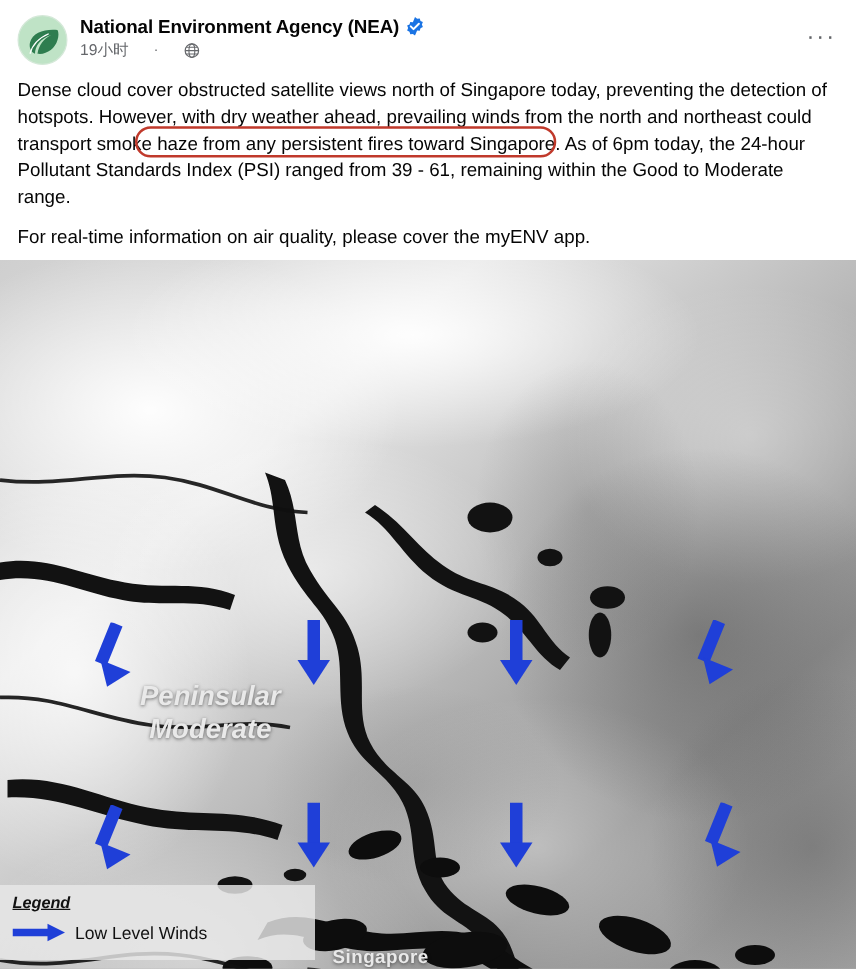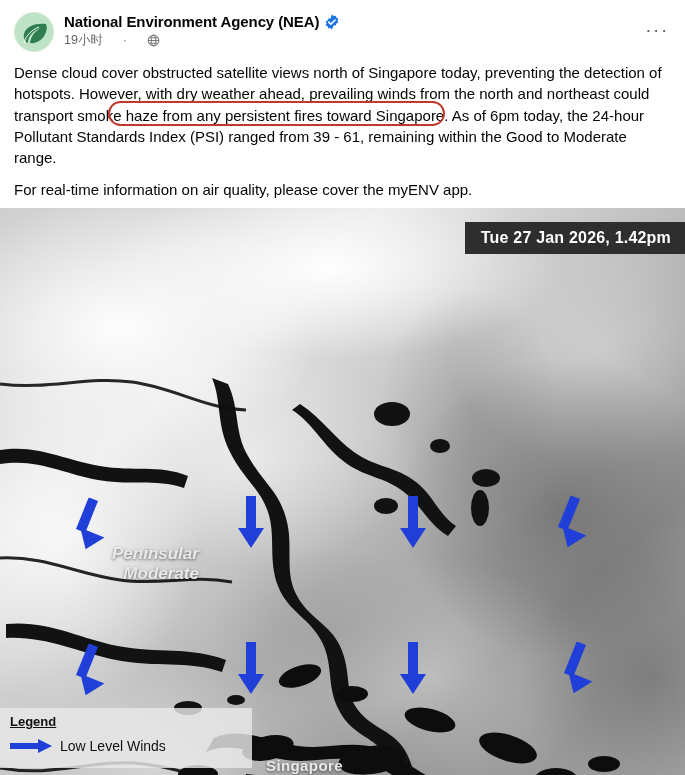--- a/index.html
+++ b/index.html
@@ -41,21 +41,21 @@
     color: #2e7d4f;
   }
   .head-text {
     margin-left: 10px;
     padding-top: 1px;
     flex: 1 1 auto;
     min-width: 0;
   }
   .name-row {
     display: flex;
-    align-items: flex-end;
+    align-items: flex-start;
     gap: 5px;
   }
   .page-name {
     font-size: 15px;
     font-weight: bold;
     color: #050505;
     letter-spacing: -0.1px;
     white-space: nowrap;
   }
   .verified {
@@ -144,42 +144,43 @@
     height: 60px;
     background: rgba(232,232,232,0.82);
     padding: 6px 10px;
   }
   .legend-title {
     font-size: 13px;
     font-weight: bold;
     color: #111;
     text-decoration: underline;
     margin-bottom: 3px;
+    font-style: italic;
   }
   .legend-row {
     display: flex;
     align-items: flex-start;
     gap: 8px;
     margin-top: 9px;
   }
   .legend-arrow { width: 42px; height: 16px; }
   .legend-label { font-size: 14px; color: #111; }
 
   .map-label {
     position: absolute;
     color: #e9e9e9;
     font-weight: bold;
     text-shadow: 0 1px 3px rgba(0,0,0,0.55);
     white-space: nowrap;
   }
   .label-malaysia {
     left: 112px; top: 336px;
-    font-size: 17px;
+    font-size: 22px;
     line-height: 1.18;
-    text-align: right;
+    text-align: center;
     font-style: italic;
   }
   .label-singapore {
     left: 266px; top: 549px;
     font-size: 15px;
     letter-spacing: 0.4px;
   }
 
   .wind-arrow { position: absolute; }
 </style>
@@ -349,21 +350,20 @@
           <path d="M6 34l26 0 -13 18z" transform="rotate(22 19 43)"></path>
         </g>
       </svg>
 
     <div class="map-label label-malaysia">
       <div>Peninsular</div>
       <div>Moderate</div>
     </div>
     <div class="map-label label-singapore">Singapore</div>
 
-    <div class="timestamp-chip">Tue 27 Jan 2026, 1.42pm</div>
 
     <div class="legend-box">
       <div class="legend-title">Legend</div>
       <div class="legend-row">
         <svg class="legend-arrow" viewBox="0 0 42 16">
           <path d="M0 5h28V1l14 7-14 7v-4H0z" fill="#1f3fd8"></path>
         </svg>
         <span class="legend-label">Low Level Winds</span>
       </div>
     </div>

